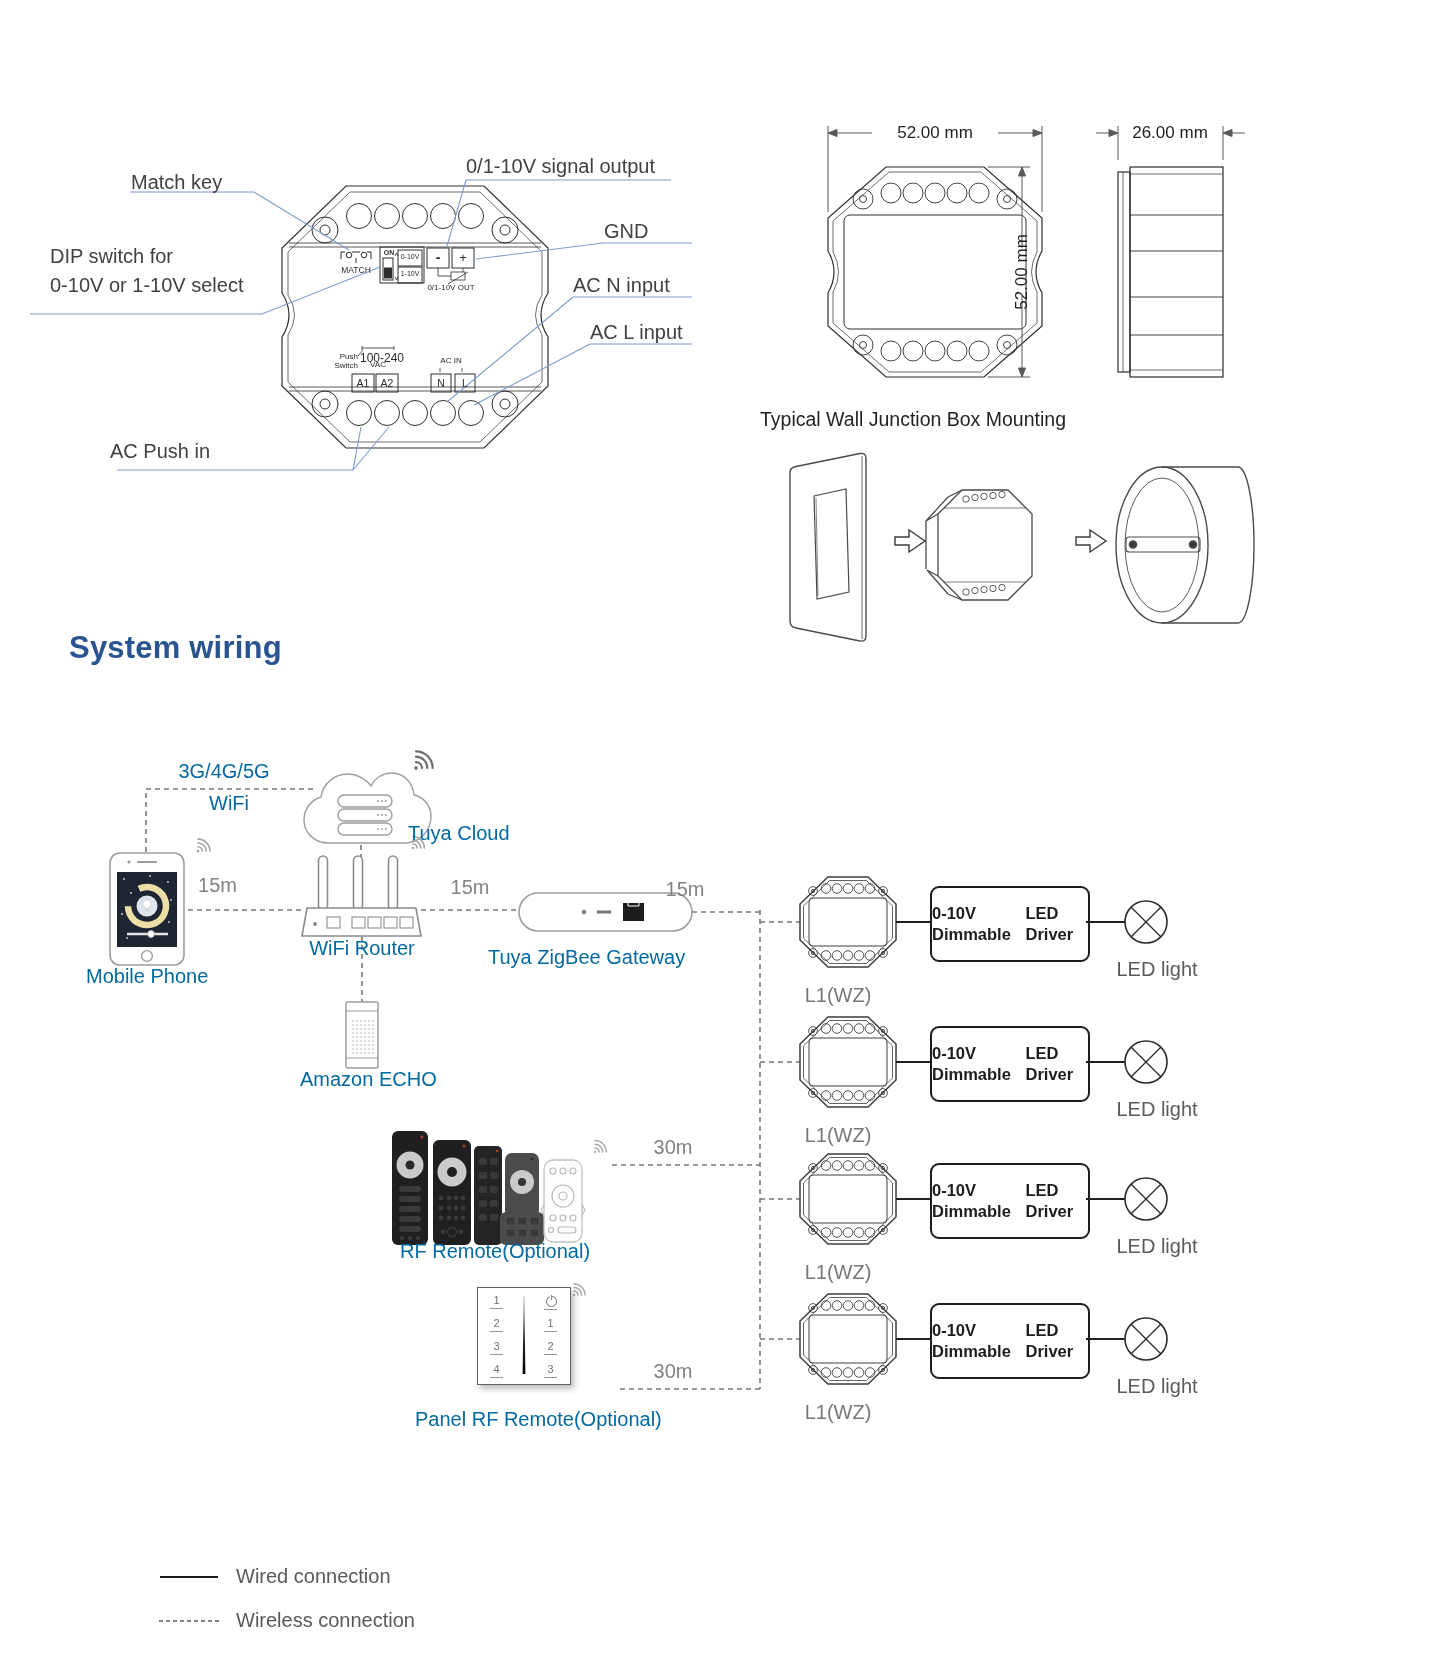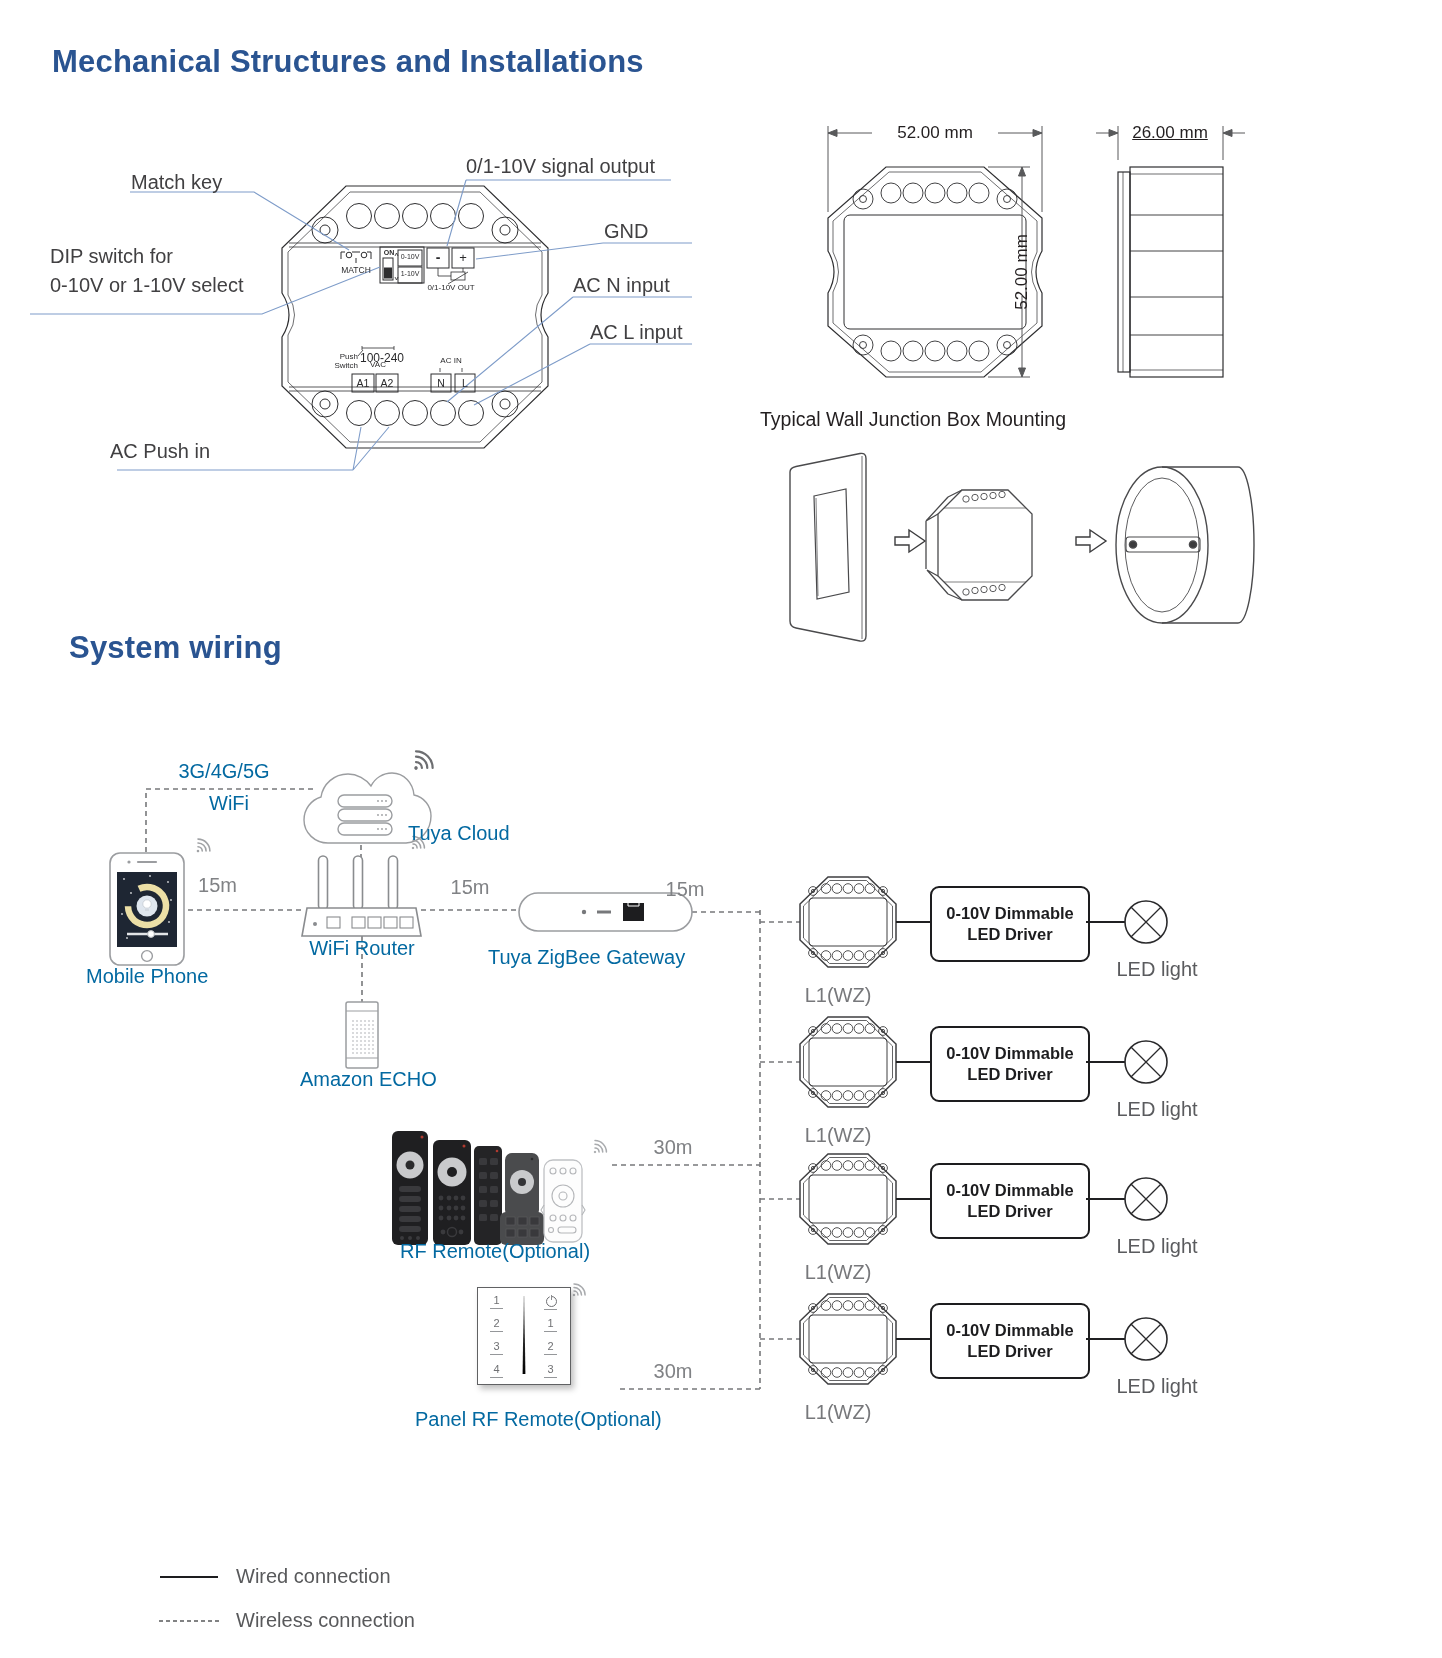--- a/index.html
+++ b/index.html
@@ -11,21 +11,21 @@
   .lbl{font-size:20px;color:#414042;}
   .dev{font-size:8px;color:#2a2a2c;text-align:center;}
   .dim{font-size:17px;color:#231f20;text-align:center;}
   .mount{font-size:19.5px;font-weight:500;color:#231f20;}
   .wl{font-size:20px;color:#0369a1;text-align:center;}
   .dist{font-size:20px;color:#808285;text-align:center;}
   .ledl{font-size:20px;color:#5a5b5e;text-align:center;}
   .l1l{font-size:20px;color:#77787b;text-align:center;}
   .legend{font-size:20px;color:#58595B;}
   .driver{position:absolute;z-index:2;width:156px;height:72px;border:2.4px solid #1d1d1f;
-          border-radius:9px;display:flex;flex-direction:column;align-items:center;
+          border-radius:9px;display:flex;align-items:center;
           justify-content:center;font-size:16.5px;font-weight:bold;color:#1d1d1f;line-height:1.3;}
   #panel{position:absolute;z-index:2;left:477px;top:1287px;width:92px;height:96px;background:#fff;
          border:1.5px solid #606163;box-shadow:3px 4px 6px rgba(0,0,0,.25);}
   .pk{position:absolute;width:13px;text-align:center;font-size:11px;color:#6f7073;
       border-bottom:1px solid #95979a;line-height:1.15;height:14px;}
   #pslider{position:absolute;left:44px;top:8px;width:4px;height:78px;
            background:linear-gradient(to bottom,#9a9a9a,#2b2b2b 55%,#000);
            clip-path:polygon(42% 0,58% 0,85% 100%,15% 100%);}
   .pwr{position:absolute;left:2px;top:2px;width:9px;height:9px;border:1.2px solid #6f7073;
        border-radius:50%;}
@@ -424,21 +424,20 @@
           <path d="M1131.2,1324.2 L1160.8,1353.8 M1160.8,1324.2 L1131.2,1353.8" stroke-width="1.3"></path>
         </g>
   </g>
 
   <g fill="none">
     <path d="M160,1577 H218" stroke="#1d1d1f" stroke-width="2.2"></path>
     <path d="M159,1621 H219" stroke="#58595B" stroke-width="1.4" stroke-dasharray="4,3"></path>
   </g>
 </svg>
 
-<div class="t h1" style="left:52px;top:44px;">Mechanical Structures and Installations</div>
 
 <div class="t lbl" style="left:115px;top:171px;margin-left:16px;">Match key</div>
 <div class="t lbl" style="left:466px;top:155px;">0/1-10V signal output</div>
 <div class="t lbl" style="left:604px;top:220px;">GND</div>
 <div class="t lbl" style="left:50px;top:245px;">DIP switch for</div>
 <div class="t lbl" style="left:50px;top:274px;">0-10V or 1-10V select</div>
 <div class="t lbl" style="left:573px;top:274px;">AC N input</div>
 <div class="t lbl" style="left:590px;top:321px;">AC L input</div>
 <div class="t lbl" style="left:110px;top:440px;">AC Push in</div>
 
@@ -454,21 +453,21 @@
 <div class="t dev" style="left:360px;top:351px;width:36px;font-size:12px;">100-240</div>
 <div class="t dev" style="left:360px;top:360px;width:36px;font-size:8px;">VAC</div>
 <div class="t dev" style="left:352px;top:377px;width:22px;font-size:10.5px;">A1</div>
 <div class="t dev" style="left:376px;top:377px;width:22px;font-size:10.5px;">A2</div>
 <div class="t dev" style="left:429px;top:356px;width:44px;font-size:8px;">AC IN</div>
 <div class="t dev" style="left:431px;top:377px;width:20px;font-size:10.5px;">N</div>
 <div class="t dev" style="left:455px;top:377px;width:20px;font-size:10.5px;">L</div>
 
 <div class="t dim" style="left:875px;top:123px;width:120px;">52.00 mm</div>
 <div class="t dim" style="left:977px;top:262px;width:90px;transform:rotate(-90deg);">52.00 mm</div>
-<div class="t dim" style="left:1120px;top:123px;width:100px;text-decoration:underline;">26.00 mm</div>
+<div class="t dim" style="left:1120px;top:123px;width:100px;">26.00 mm</div>
 
 <div class="t mount" style="left:760px;top:408px;">Typical Wall Junction Box Mounting</div>
 
 <div class="t h1" style="left:69px;top:630px;">System wiring</div>
 
 <div class="t wl" style="left:162px;top:760px;width:124px;">3G/4G/5G</div>
 <div class="t wl" style="left:196px;top:792px;width:66px;">WiFi</div>
 <div class="t wl" style="left:408px;top:786px;width:100px;text-align:left;margin-top:36px;">Tuya Cloud</div>
 <div class="t wl" style="left:86px;top:965px;width:120px;">Mobile Phone</div>
 <div class="t wl" style="left:302px;top:937px;width:120px;">WiFi Router</div>

